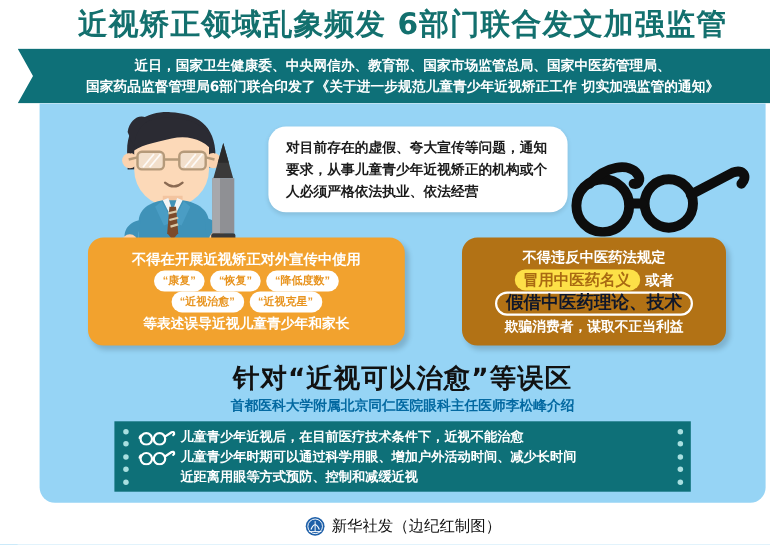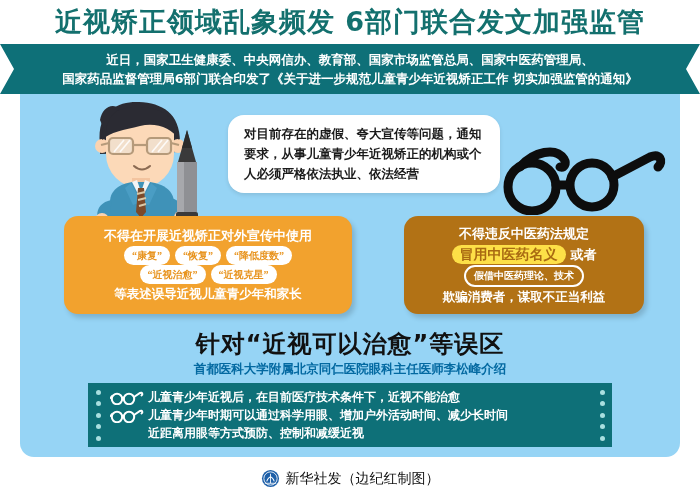--- a/index.html
+++ b/index.html
@@ -3,21 +3,21 @@
 <meta charset="utf-8">
 <style>
   html,body{margin:0;padding:0;}
   body{
     width:700px;height:495px;
     background:#ffffff;
     font-family:"Liberation Sans","DejaVu Sans",sans-serif;
     overflow:hidden;
     position:relative;
   }
-  .page{position:absolute;inset:0;background:#ffffff;}
+  .page{position:absolute;inset:0;background:#ffffff;margin-left:16px;}
 
   
   .title-bar{
     position:absolute;left:0;top:0;width:700px;height:44px;
     display:flex;align-items:center;justify-content:center;
     background:#ffffff;
   }
   .title-text{
     font-size:27px;font-weight:bold;color:#13706e;
     letter-spacing:1px;white-space:nowrap;
@@ -67,32 +67,32 @@
     position:absolute;border-radius:14px;box-sizing:border-box;
     box-shadow:3px 4px 5px rgba(0,0,0,0.16);
     display:flex;flex-direction:column;align-items:center;justify-content:center;
     padding:6px 8px;
   }
   .obox-left{left:64px;top:216px;width:288px;height:98px;background:#f2a22e;}
   .obox-right{left:404px;top:216px;width:240px;height:98px;background:#b27215;}
 
   .oline{
     font-size:13px;line-height:21px;color:#ffffff;white-space:nowrap;
-    font-family:Liberation Serif, serif;font-weight:bold;
+    font-family:Liberation Sans, sans-serif;font-weight:bold;
     display:flex;align-items:center;justify-content:center;gap:5px;
   }
   .oline.small{font-size:12.5px;}
   .pill{
     background:#ffffff;border-radius:11px;padding:0px 8px;
     display:inline-block;line-height:19px;font-size:10px;font-weight:bold;
   }
   .pill.o{color:#e8941f;}
   .pill-outline{
     border:2px solid #ffffff;border-radius:12px;padding:0px 8px;
-    display:inline-block;line-height:18px;font-size:10px;font-weight:bold;color:#ffffff;
+    display:inline-block;line-height:18px;font-size:16px;font-weight:bold;color:#0f172a;
   }
   .pill-solid-b{
     background:#fde047;color:#a96a12;border-radius:12px;padding:0 8px;
     display:inline-block;line-height:19px;font-size:14px;font-weight:bold;
   }
 
   
   .mid-heading{
     position:absolute;left:0;top:328px;width:700px;text-align:center;
     font-size:24px;font-weight:bold;color:#111111;letter-spacing:1px;

